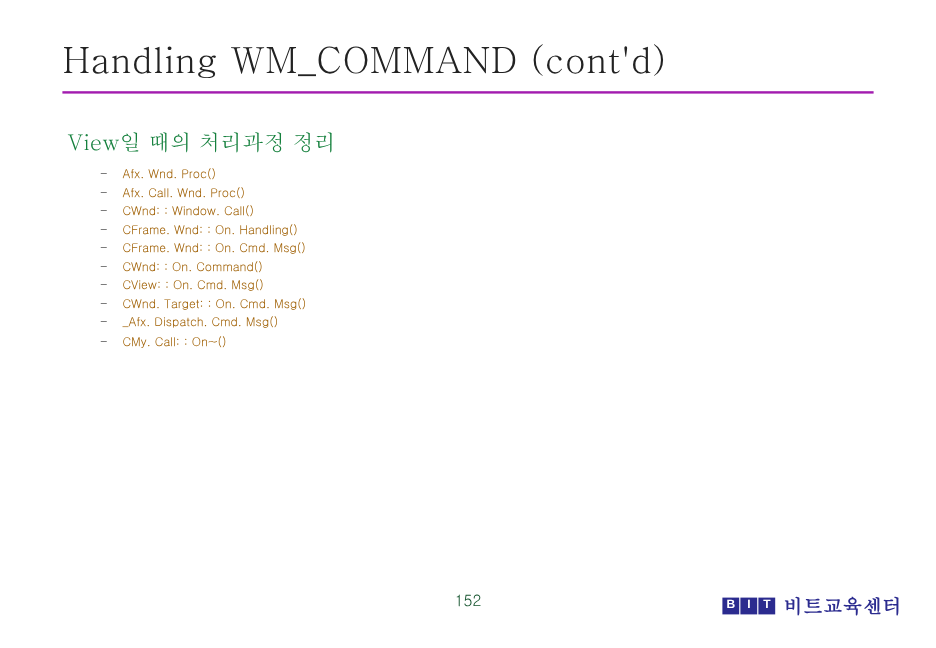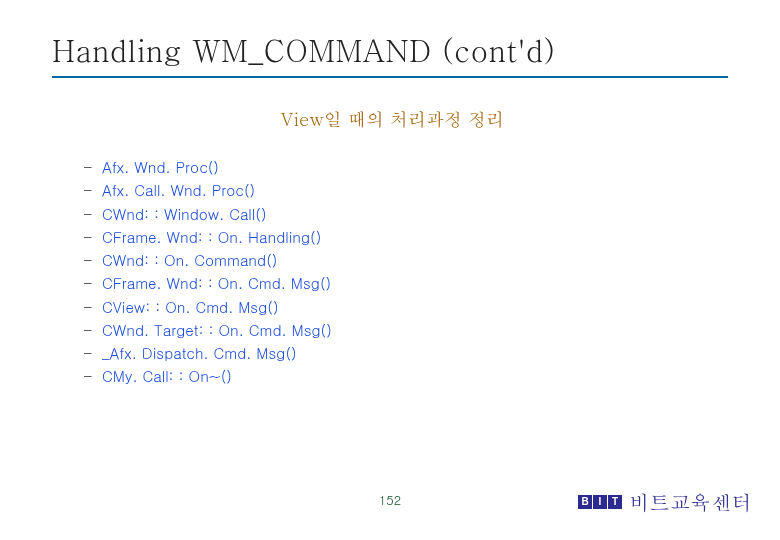--- a/index.html
+++ b/index.html
@@ -11,47 +11,46 @@
     position: relative;
     overflow: hidden;
   }
   .slide {
     width: 100%;
     height: 100%;
     position: relative;
     padding: 28px 52px 0 52px;
   }
   .title-wrap {
-    border-bottom: 2px solid #0369a1;
+    border-bottom: 2px solid #a21caf;
     padding-bottom: 6px;
     margin-bottom: 28px;
   }
   .title {
     font-size: 30px;
     font-weight: normal;
     color: #222;
     letter-spacing: 0.5px;
   }
   .content {
     padding-left: 4px;
   }
   .heading {
     font-size: 18px;
-    color: #a16207;
-    margin-bottom: 24px;
-    text-align: center;
+    color: #15803d;
+    margin-bottom: 6px;
   }
   .list {
     list-style: none;
     padding-left: 28px;
   }
   .list li {
     font-family: "Malgun Gothic", Gulim, sans-serif;
-    font-size: 15px;
-    color: #1d4ed8;
+    font-size: 10px;
+    color: #a16207;
     line-height: 1.55;
     position: relative;
     padding-left: 18px;
   }
   .list li::before {
     content: "–";
     position: absolute;
     left: 0;
     top: 0;
     color: #333;
@@ -91,44 +90,44 @@
     font-family: Arial, sans-serif;
     font-size: 10px;
     font-weight: bold;
     display: flex;
     align-items: center;
     justify-content: center;
     margin-right: 1px;
   }
   .logo-text {
     font-family: Batang, serif;
-    font-weight: normal;
-    font-size: 20px;
+    font-weight: bold;
+    font-size: 16px;
     color: #2b2b8f;
     letter-spacing: 0.5px;
   }
 </style>
 </head>
 <body>
 
 <div class="slide">
 
   <div class="title-wrap">
     <h1 class="title">Handling WM_COMMAND (cont'd)</h1>
   </div>
 
   <div class="content">
     <div class="heading">View일 때의 처리과정 정리</div>
     <ul class="list">
       <li>Afx. Wnd. Proc()</li>
       <li>Afx. Call. Wnd. Proc()</li>
       <li>CWnd: : Window. Call()</li>
       <li>CFrame. Wnd: : On. Handling()</li>
+      <li>CFrame. Wnd: : On. Cmd. Msg()</li>
       <li>CWnd: : On. Command()</li>
-      <li>CFrame. Wnd: : On. Cmd. Msg()</li>
       <li>CView: : On. Cmd. Msg()</li>
       <li>CWnd. Target: : On. Cmd. Msg()</li>
       <li>_Afx. Dispatch. Cmd. Msg()</li>
       <li>CMy. Call: : On~()</li>
     </ul>
   </div>
 
   <div class="footer">
     <span class="page-num">152</span>
     <div class="logo-block">

